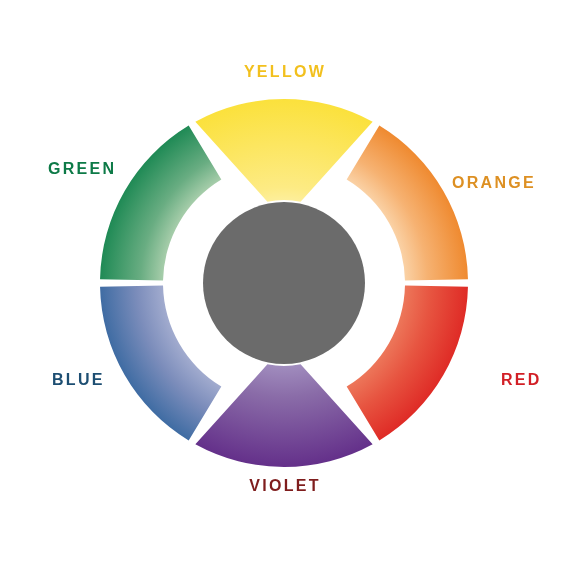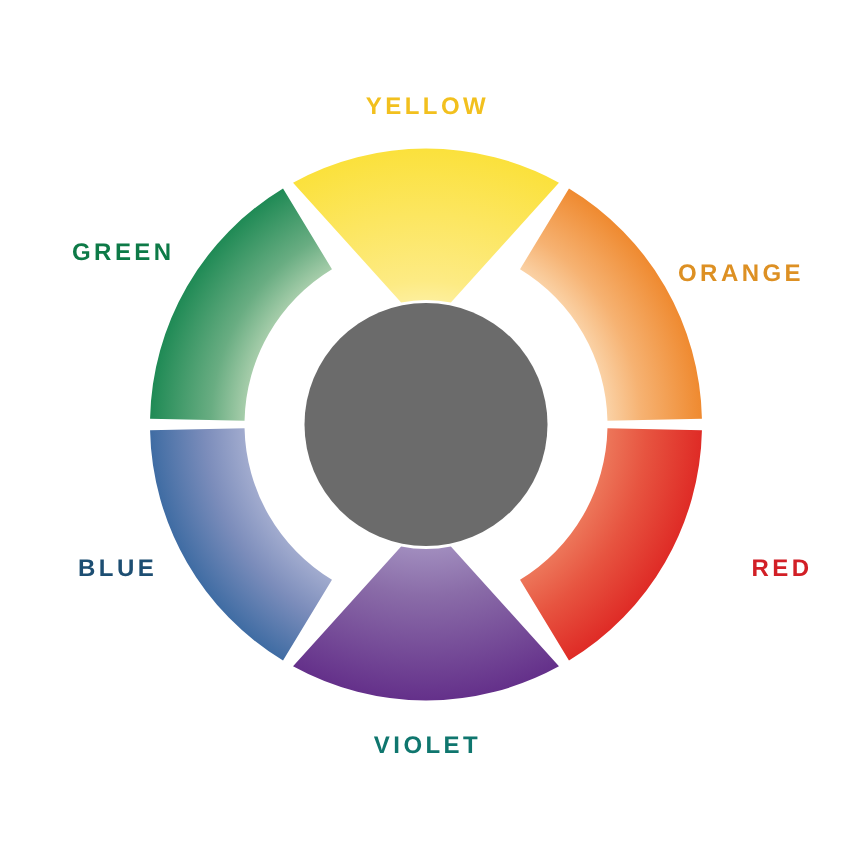--- a/index.html
+++ b/index.html
@@ -90,19 +90,19 @@
 
     <circle id="hub" cx="284" cy="283" r="81" fill="#6b6b6b"></circle>
   </svg>
 
   <div class="wheel-label" id="label-orange" style="color: rgb(221, 144, 35);">ORANGE</div>
 
   <div class="wheel-label" id="label-yellow" style="color: rgb(242, 192, 30);">YELLOW</div>
 
   <div class="wheel-label" id="label-red" style="color: rgb(210, 31, 38);">RED</div>
 
-  <div class="wheel-label" id="label-violet" style="color: #0f766e; margin-top: 12px;">VIOLET</div>
+  <div class="wheel-label" id="label-violet" style="color: #7f1d1d;">VIOLET</div>
 
   <div class="wheel-label" id="label-blue" style="color: rgb(29, 78, 114);">BLUE</div>
 
   <div class="wheel-label" id="label-green" style="color: rgb(13, 122, 71);">GREEN</div>
 
 </div>
 
 </body></html>

